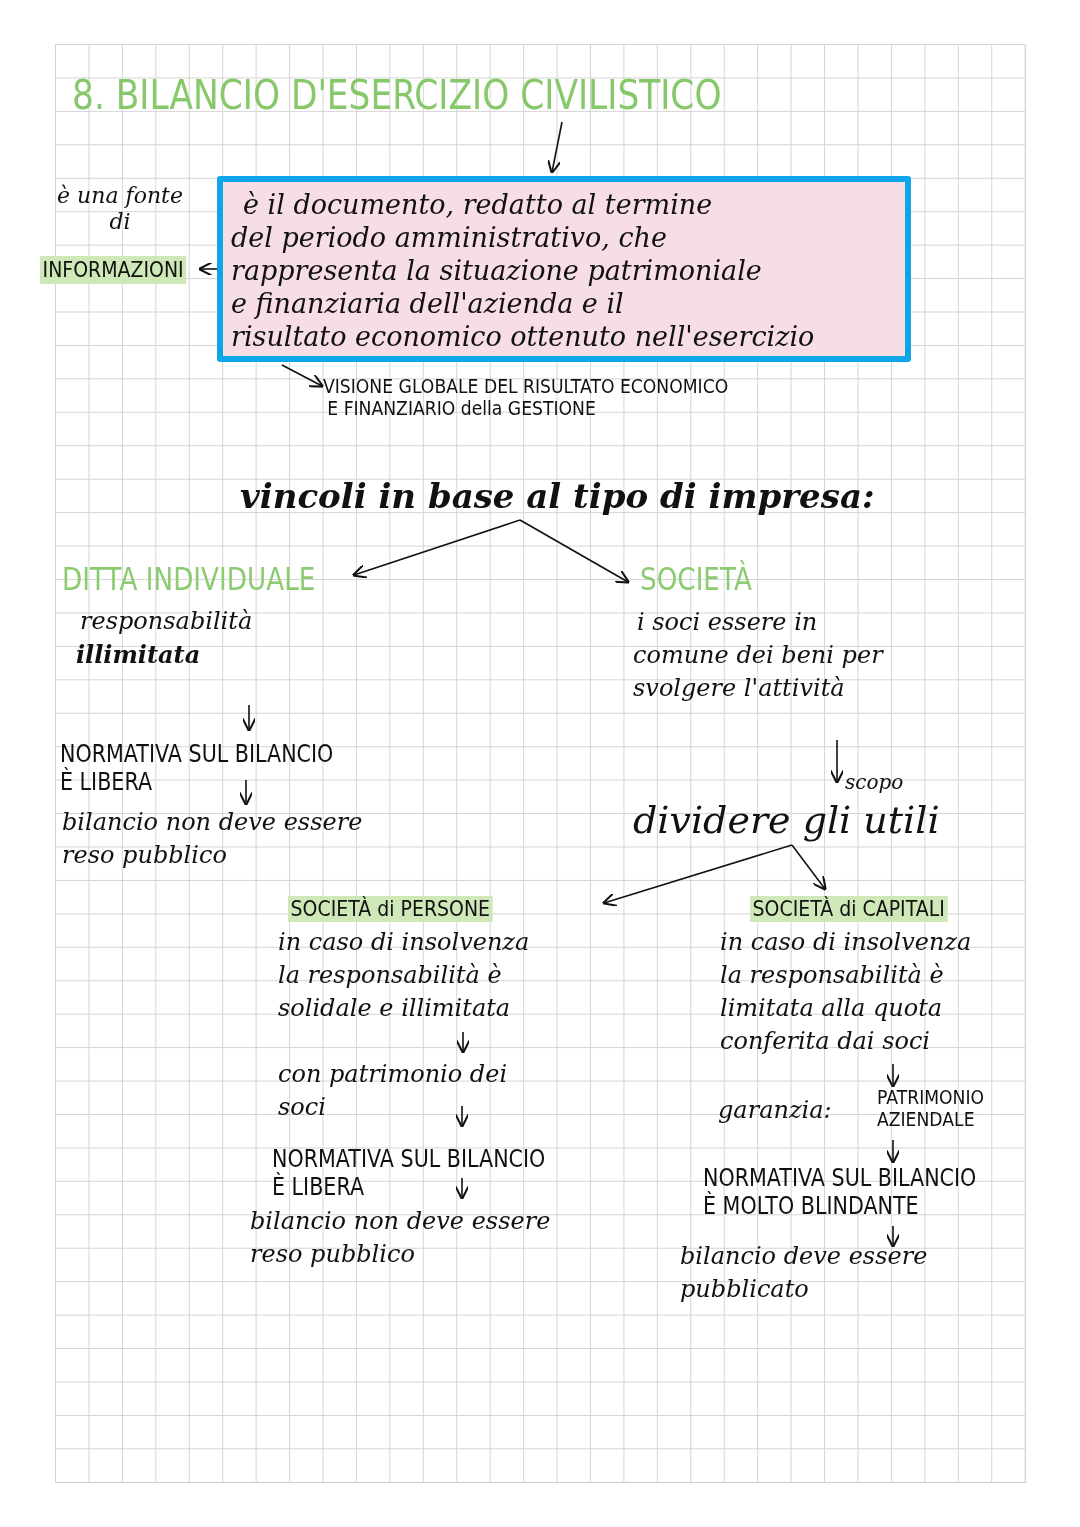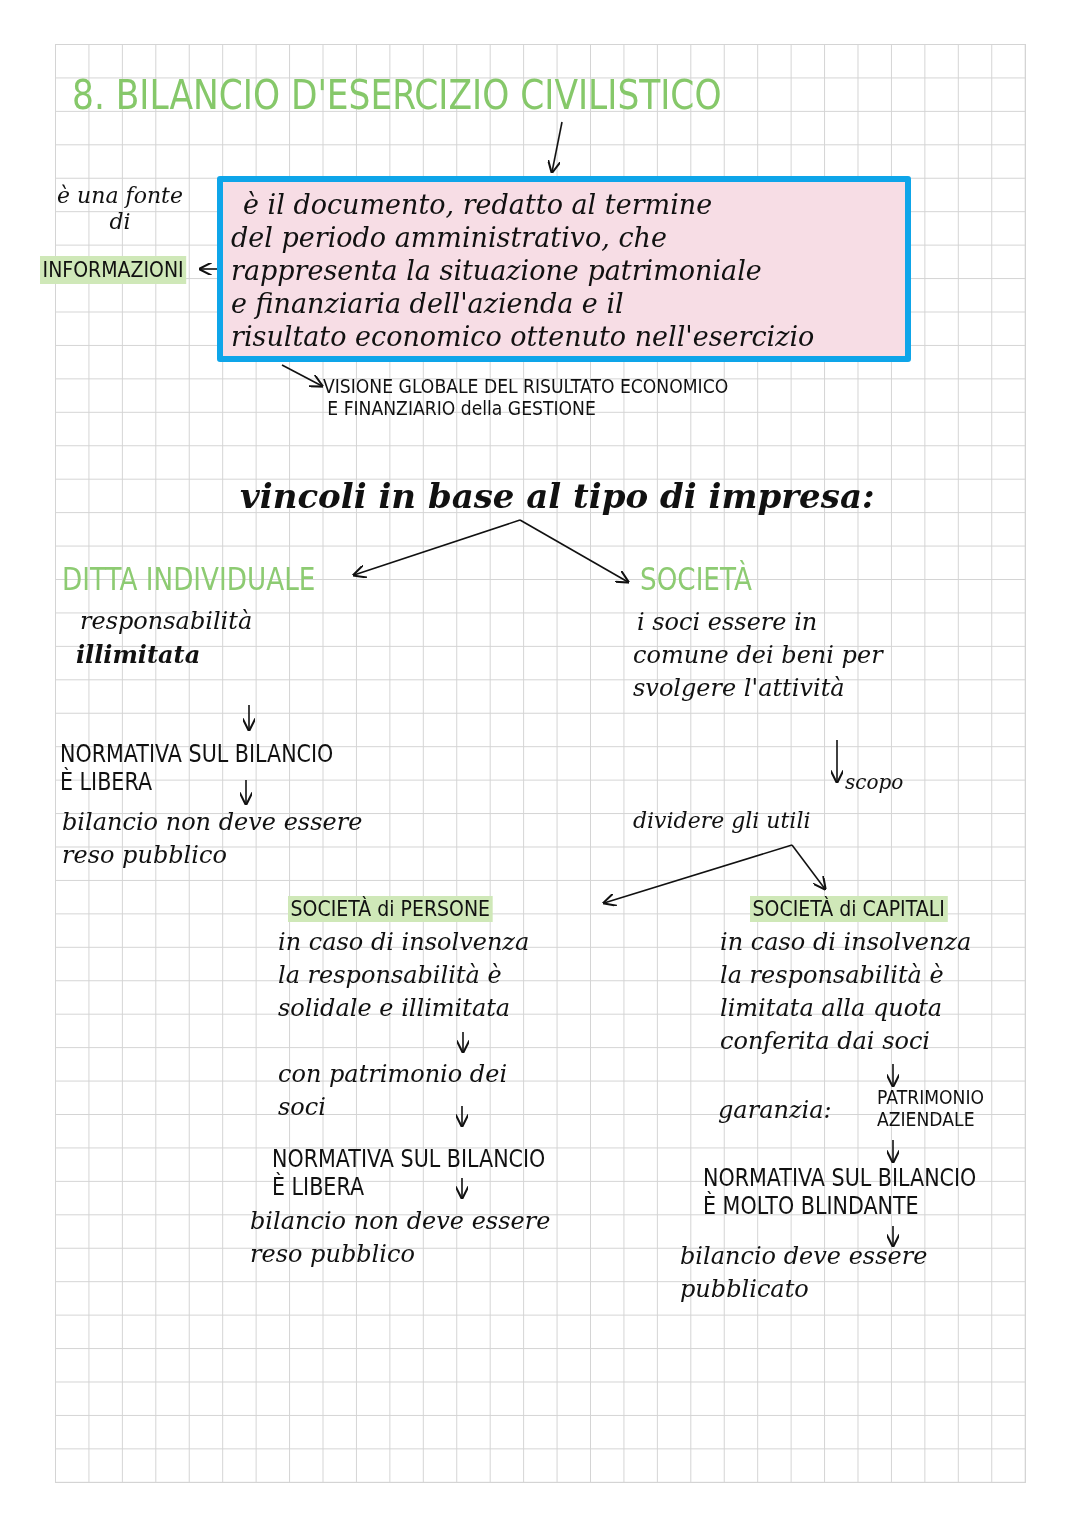--- a/index.html
+++ b/index.html
@@ -88,21 +88,21 @@
   <div>reso pubblico</div>
 </div>
 
 <div class="abs green-head" style="left:640px; top:560px;">SOCIETÀ</div>
 <div class="abs hand" style="left:633px; top:606px;">
   <div style="padding-left:4px;">i soci essere in</div>
   <div>comune dei beni per</div>
   <div>svolgere l'attività</div>
 </div>
 <div class="abs hand" style="left:845px; top:742px; font-size:20px;margin-top:24px;">scopo</div>
-<div class="abs hand" style="left:633px; top:804px; font-size:22px;">dividere gli utili</div>
+<div class="abs hand" style="left:633px; top:804px; font-size:38px;">dividere gli utili</div>
 
 <div class="abs caps hl" style="left:288px; top:896px; font-size:22px; line-height:26px;">SOCIETÀ di PERSONE</div>
 <div class="abs hand" style="left:278px; top:926px;">
   <div>in caso di insolvenza</div>
   <div>la responsabilità è</div>
   <div>solidale e illimitata</div>
 </div>
 <div class="abs hand" style="left:278px; top:1058px;">
   <div>con patrimonio dei</div>
   <div>soci</div>

